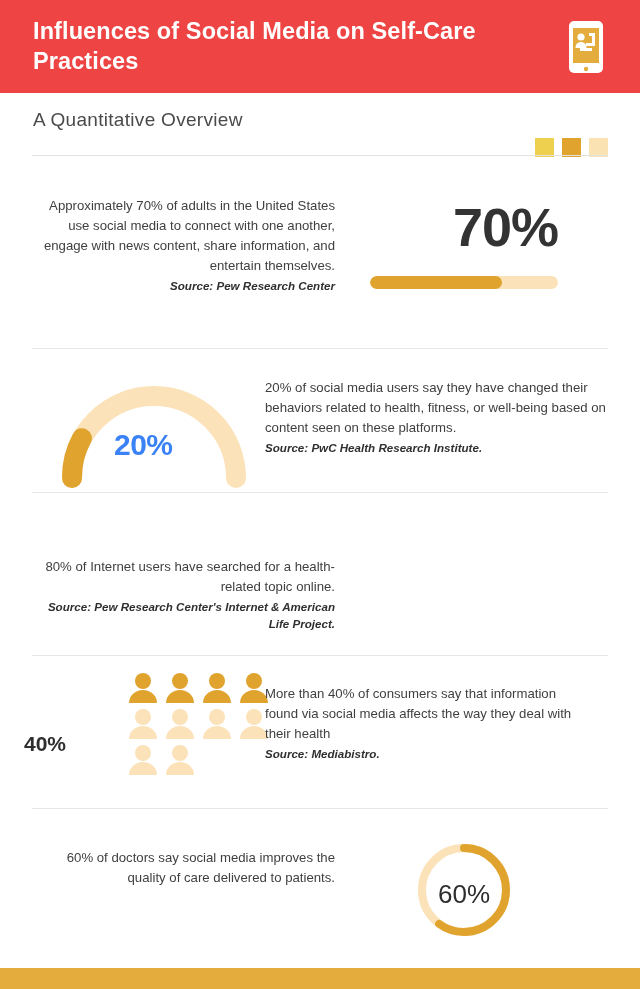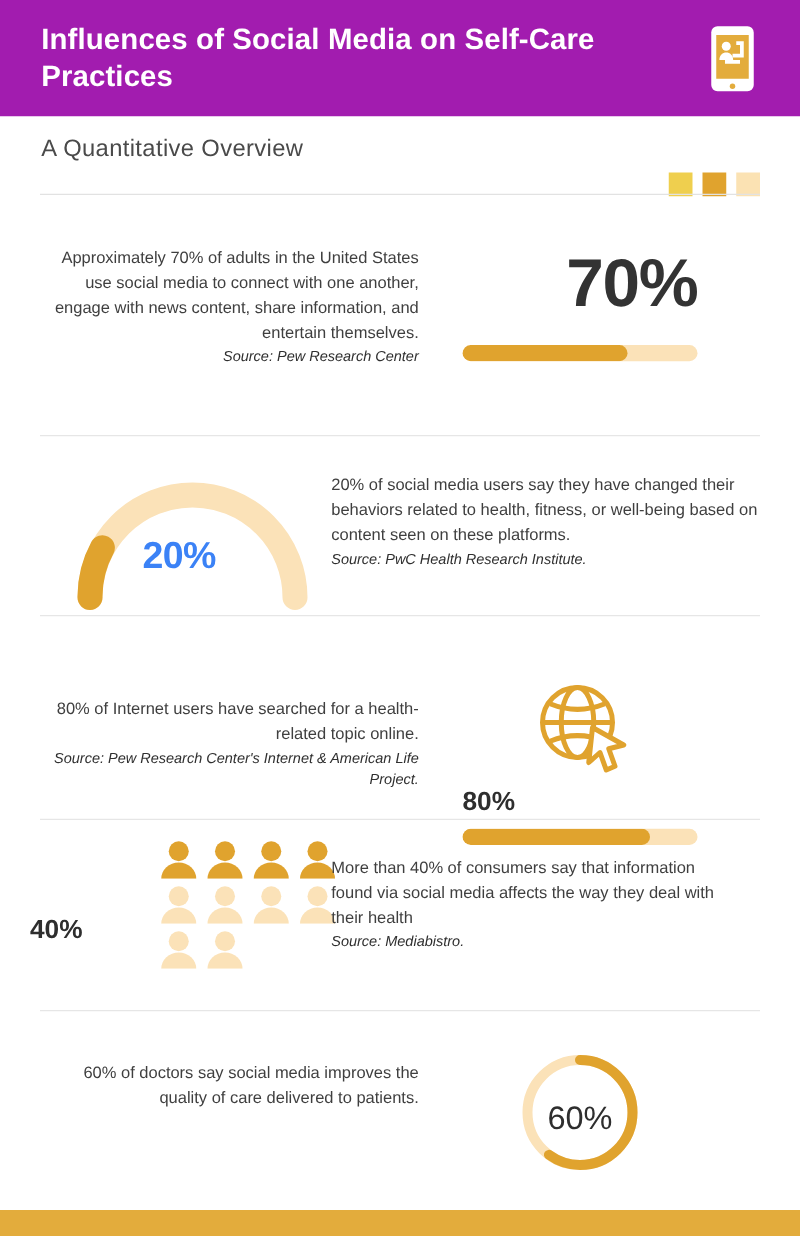--- a/index.html
+++ b/index.html
@@ -20,21 +20,21 @@
     height: 989px;
     background: #ffffff;
   }
 
   
   .header {
     position: absolute;
     left: 0; top: 0;
     width: 640px;
     height: 93px;
-    background: #a21caf;
+    background: #ef4444;
     box-sizing: border-box;
   }
   .header-title {
     position: absolute;
     left: 33px;
     top: 16px;
     width: 510px;
     font-size: 23.5px;
     font-weight: bold;
     line-height: 30px;
@@ -97,21 +97,21 @@
   .txt-right { text-align: right; }
   .txt-left  { text-align: left; }
   .stat-text {
     font-size: 13.2px;
     line-height: 20px;
     color: #3f3f3f;
   }
   .stat-source {
     font-size: 11.6px;
     line-height: 17px;
-    font-weight: normal;
+    font-weight: bold;
     font-style: italic;
     color: #2f2f2f;
     margin-top: 1px;
   }
 
   
   .big-number {
     font-size: 54px;
     font-weight: bold;
     color: #333333;
@@ -236,38 +236,20 @@
       <div class="stat-source">Source: PwC Health Research Institute.</div>
     </div>
   </div>
   <div class="divider" style="top:492px;"></div>
 
   <div class="section" style="top:544px;">
     <div class="txt-block txt-right" style="width:345px; padding-left:32px; padding-right:10px;">
       <div class="stat-text" style="margin-top:13px;">80% of Internet users have searched for a health-related topic online.</div>
       <div class="stat-source">Source: Pew Research Center's Internet &amp; American Life Project.</div>
     </div>
-    <div style="width:295px; padding-left:25px; box-sizing:border-box;">
-      <div style="width:188px; text-align:center;">
-        <svg width="76" height="76" viewBox="0 0 76 76">
-          <g fill="none" stroke="#E0A32E" stroke-width="4">
-            <circle cx="36" cy="34" r="28"></circle>
-            <ellipse cx="36" cy="34" rx="13" ry="28"></ellipse>
-            <line x1="8" y1="34" x2="64" y2="34"></line>
-            <path d="M14 19 q22 9 44 0"></path>
-            <path d="M14 49 q22 -9 44 0"></path>
-          </g>
-          <path d="M48 38 L73 52 L61 55 L66 69 L59 72 L54 58 L45 66 Z" fill="#ffffff" stroke="#E0A32E" stroke-width="4" stroke-linejoin="round"></path>
-        </svg>
-      </div>
-      <div class="mid-number" style="width:188px; text-align:left; margin-top:6px;">80%</div>
-      <div class="bar-track" style="width:188px; margin-top:11px;">
-        <div class="bar-fill" style="width:80%;"></div>
-      </div>
-    </div>
   </div>
   <div class="divider" style="top:655px;"></div>
 
   <div class="section" style="top:672px;">
     <div style="width:265px; padding-left:24px; box-sizing:border-box; display:flex; align-items:center;gap:44px;">
       <div class="mid-number" style="width:68px; text-align:right; margin-top:40px;">40%</div>
       <div class="people" style="margin-left:18px;">
         <div class="people-row">
           <svg width="30" height="31" viewBox="0 0 30 31">
               <circle cx="15" cy="9" r="8" fill="#E0A32E"></circle>

